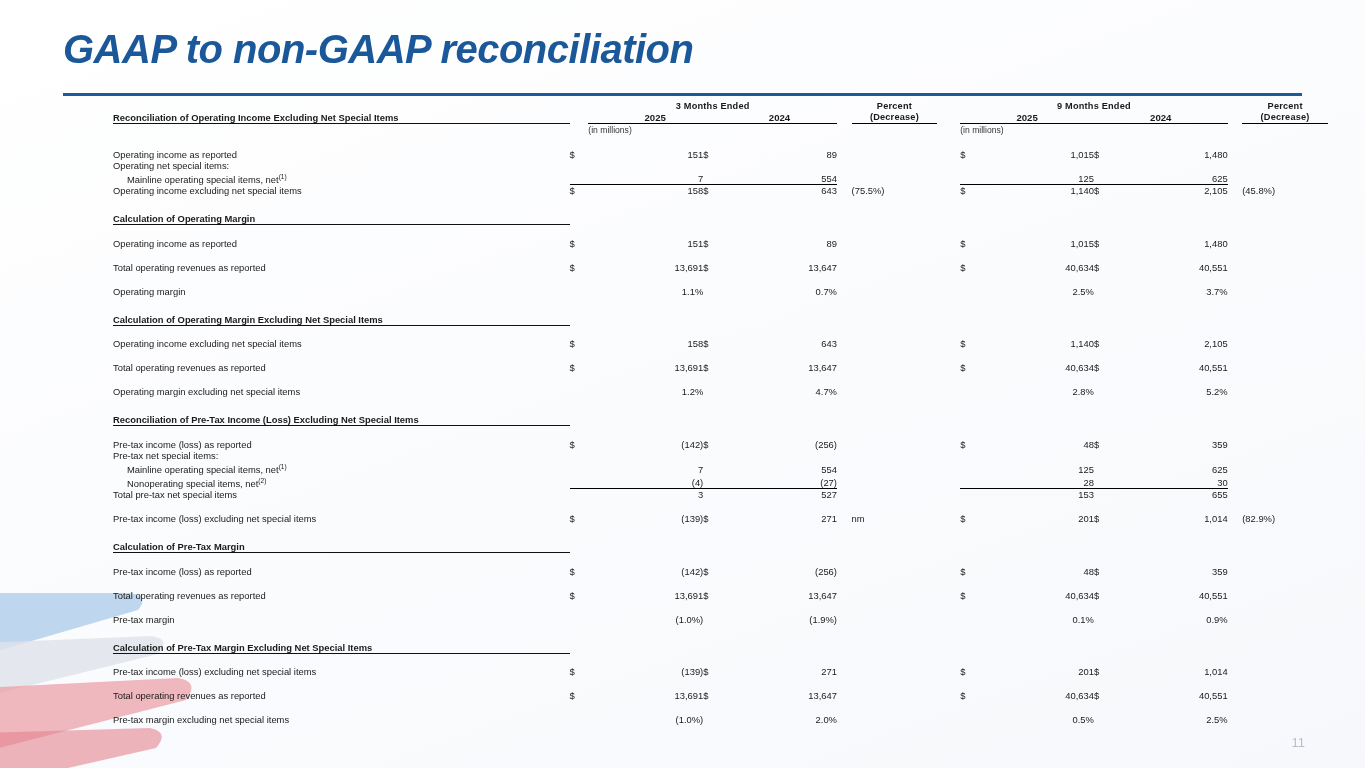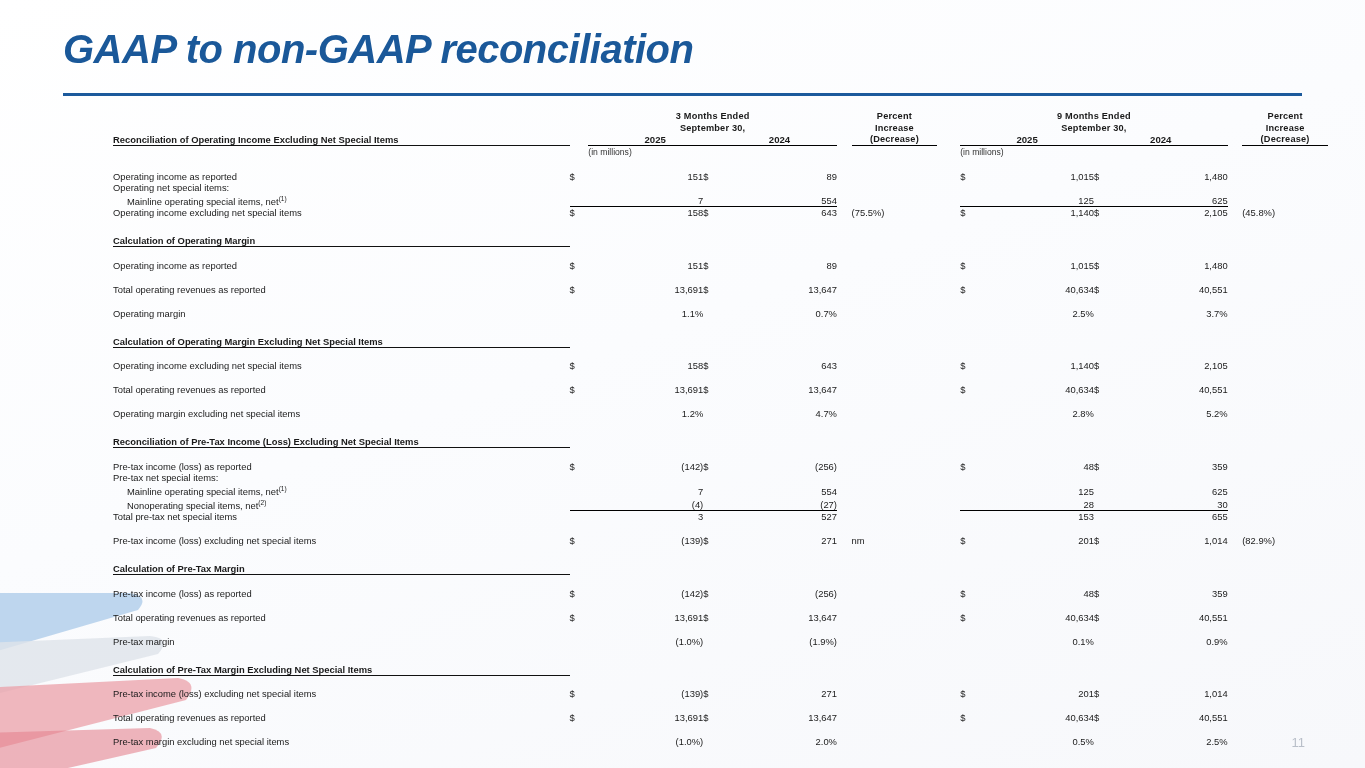--- a/index.html
+++ b/index.html
@@ -21,21 +21,21 @@
     font-size:40px;font-style:italic;font-weight:bold;
     color:#1a5899;letter-spacing:-0.5px;white-space:nowrap;
   }
   .title-rule{position:absolute;left:63px;top:93px;width:1239px;height:3px;background:#1c5a9c;}
 
   
   .page-num{position:absolute;right:60px;bottom:18px;font-size:13px;color:#b9bfc9;margin-left:44px;}
 
   
   .tbl{
-    position:absolute;left:113px;top:110px;width:1215px;
+    position:absolute;left:113px;top:100px;width:1215px;
     border-collapse:collapse;
     font-size:9.4px;color:#1a1a1a;
     table-layout:fixed;
   }
   .tbl td{padding:0;vertical-align:bottom;line-height:11px;white-space:nowrap;}
 
   
   col.c-label{width:437px;}
   col.c-d1{width:18px;}  col.c-v1{width:110px;}
   col.c-d2{width:18px;}  col.c-v2{width:110px;}
@@ -105,31 +105,20 @@
         <td></td>
           <td></td>
         <td colspan="3" class="hdr-ctr">3 Months Ended</td>
         <td></td>
         <td class="hdr-ctr">Percent</td>
         <td></td>
         <td colspan="4" class="hdr-ctr">9 Months Ended</td>
         <td></td>
         <td class="hdr-ctr">Percent</td>
       </tr>
-      <tr class="r-h">
-        <td></td>
-          <td></td>
-        <td colspan="3" class="hdr-ctr">September 30,</td>
-        <td></td>
-        <td class="hdr-ctr">Increase</td>
-        <td></td>
-        <td colspan="4" class="hdr-ctr">September 30,</td>
-        <td></td>
-        <td class="hdr-ctr">Increase</td>
-      </tr>
       <tr>
         <td class="sec sec-underline">Reconciliation of Operating Income Excluding Net Special Items</td>
         <td></td>
         <td colspan="2" class="hdr-yr ul-yr">2025</td>
         <td class="hdr-yr ul-yr">2024</td>
         <td></td>
         <td class="hdr-ctr ul-yr">(Decrease)</td>
         <td></td>
         <td colspan="2" class="hdr-yr ul-yr">2025</td>
         <td colspan="2" class="hdr-yr ul-yr">2024</td>

